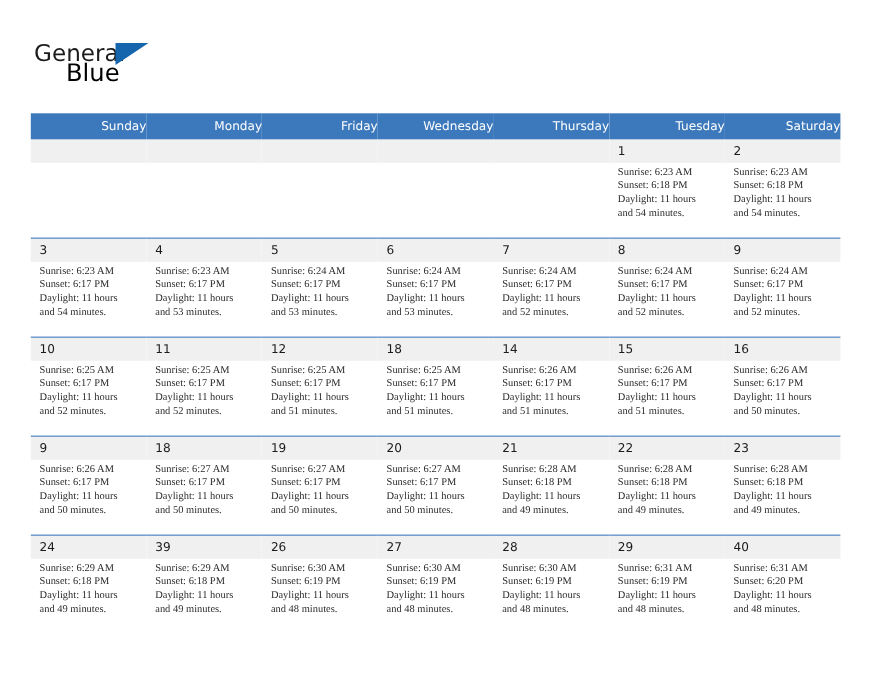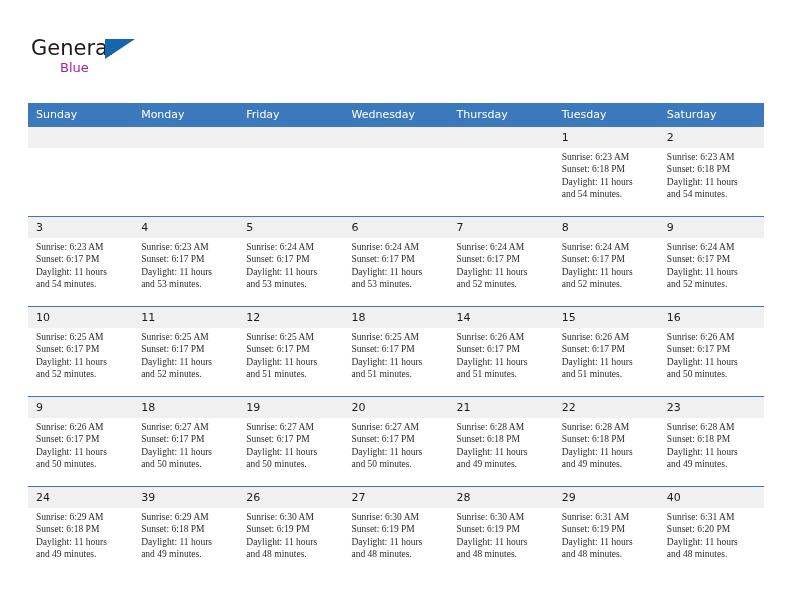--- a/index.html
+++ b/index.html
@@ -46,23 +46,23 @@
     line-height: 22px;
     letter-spacing: 0px;
     color: #1b1b1b;
     font-family: "DejaVu Sans", sans-serif;
     font-weight: 400;
   }
   .logo-blue {
     position: absolute;
     left: 29px;
     top: 20px;
-    font-size: 13px;
+    font-size: 22px;
     line-height: 22px;
-    color: #a21caf;
+    color: #000000;
     font-family: "DejaVu Sans", sans-serif;
     font-weight: 400;
   }
   .logo-triangle {
     position: absolute;
     left: 74px;
     top: 2px;
     width: 0;
     height: 0;
     border-left: 30px solid #1566ad;
@@ -100,21 +100,21 @@
     top: 103px;
     width: 736px;
     border-collapse: collapse;
     table-layout: fixed;
   }
   .calendar th {
     background: #3c78bc;
     color: #ffffff;
     font-size: 11px;
     font-weight: 400;
-    text-align: left;
+    text-align: right;
     padding: 5px 0 6px 8px;
     height: 11px;
     font-family: "DejaVu Sans", sans-serif;
     border: none;
   }
   .calendar td {
     width: 105.14px;
     height: 89px;
     vertical-align: top;
     padding: 0;

